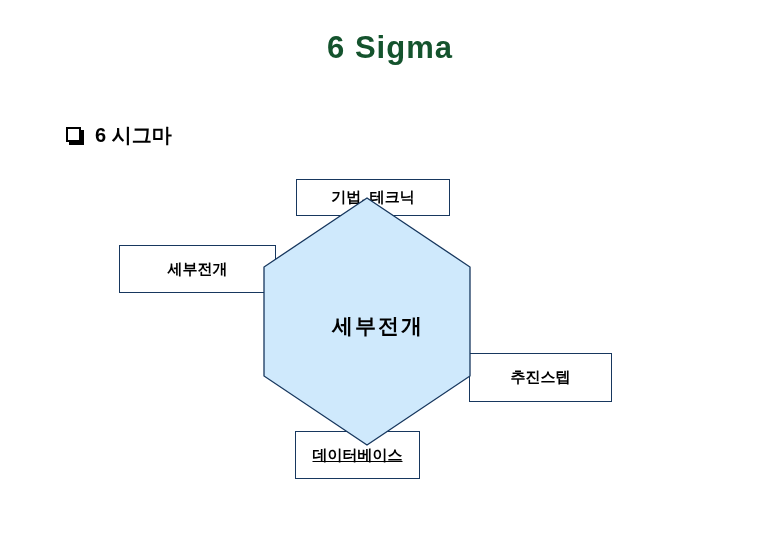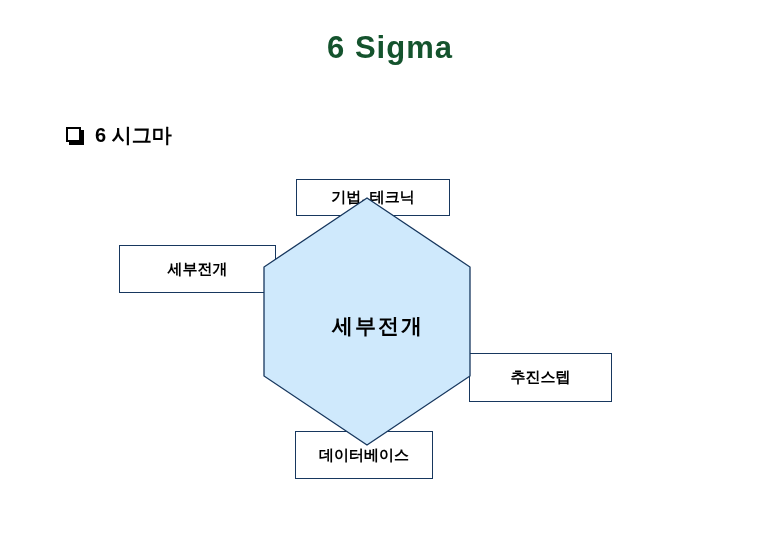--- a/index.html
+++ b/index.html
@@ -51,21 +51,21 @@
     font-weight: bold;
     color: #000;
     z-index: 1;
     box-sizing: border-box;
   }
   .box-top          { left: 296px; top: 179px; width: 154px; height: 37px; }
   .box-left-top     { left: 119px; top: 245px; width: 157px; height: 48px; text-align: center; }
   .box-right-top    { left: 469px; top: 242px; width: 143px; height: 50px; }
   .box-left-bottom  { left: 119px; top: 354px; width: 157px; height: 48px; }
   .box-right-bottom { left: 469px; top: 353px; width: 143px; height: 49px; }
-  .box-bottom       { left: 295px; top: 431px; width: 138px; height: 48px; }
+  .box-bottom       { left: 295px; top: 431px; width: 125px; height: 48px; text-decoration: underline; }
   .hex-svg {
     position: absolute;
     left: 0; top: 0;
     z-index: 2;
     pointer-events: none;
   }
   .hex-label {
     position: absolute;
     left: 278px; top: 312px; width: 200px;
     text-align: center;

